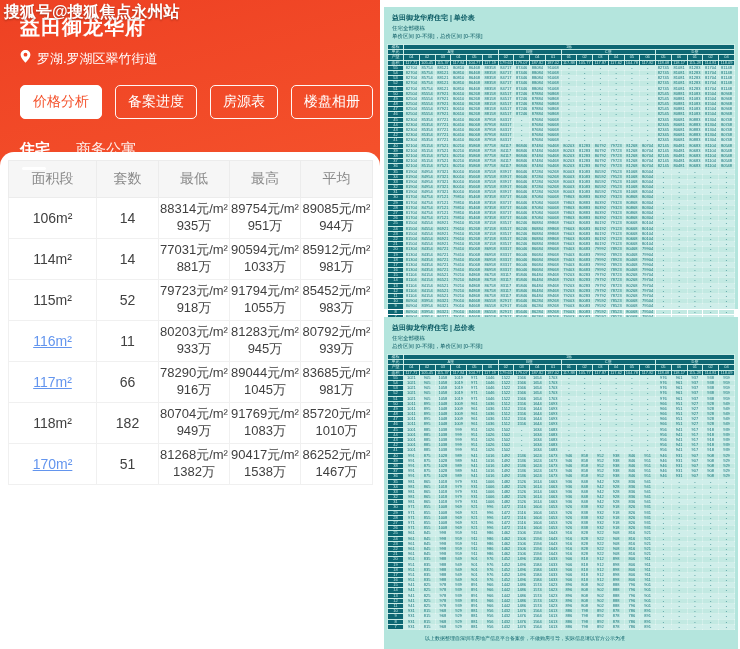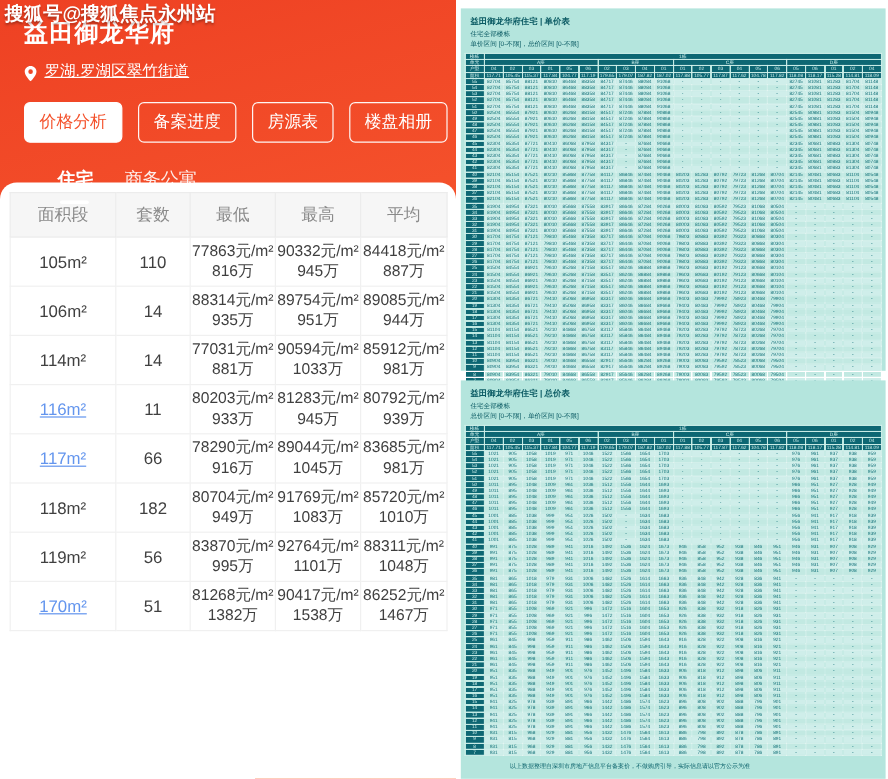--- a/index.html
+++ b/index.html
@@ -14,30 +14,30 @@
     background: linear-gradient(165deg, #ee4123 0%, #f85a30 55%, #fd7540 100%);
     overflow: hidden;
   }
   .watermark {
     position: absolute; top: 2px; left: 4px; z-index: 6;
     font-size: 16px; font-weight: bold; color: #ffffff;
     text-shadow: 0 1px 2px rgba(70,20,10,.45); white-space: nowrap;
   }
   .lp-head { padding: 14px 20px 0; position: relative; z-index: 2; }
   .lp-title { font-size: 20px; font-weight: bold; color: #fff; letter-spacing: 1px; }
-  .lp-loc { margin-top: 9px; display: flex; align-items: flex-end; gap: 6px; color: #fff; font-size: 13px; text-decoration: underline; }
+  .lp-loc { margin-top: 9px; display: flex; align-items: flex-start; gap: 6px; color: #fff; font-size: 13px; }
   .pin { display: inline-flex; }
   .lp-tabs { display: flex; gap: 13px; margin-top: 17px; }
   .lp-tab {
     padding: 7px 12px; font-size: 14px; color: #fff; background: transparent;
     border: 1px solid rgba(255,255,255,.95); border-radius: 5px; cursor: pointer;
     font-family: Liberation Sans, sans-serif; white-space: nowrap;
   }
   .lp-tab.active { background: #fff; color: #f4512b; border-color: #fff; }
-  .lp-subtabs { display: flex; gap: 26px; margin-top: 21px; margin-left: 28px; }
+  .lp-subtabs { display: flex; gap: 26px; margin-top: 21px; }
   .lp-subtab { position: relative; color: rgba(255,255,255,.9); font-size: 15px; padding-bottom: 11px; cursor: pointer; }
   .lp-subtab.active { color: #fff; font-weight: bold; }
   .lp-subtab.active::after {
     content: ""; position: absolute; left: 2px; bottom: 0;
     width: 24px; height: 3px; background: #fff; border-radius: 2px;
   }
   .lp-card {
     position: absolute; left: 0; right: 0; top: 152px; bottom: 0;
     background: #fff; border-radius: 14px 14px 0 0; padding: 8px;
   }
@@ -117,36 +117,20 @@
           <tr>
             <th>面积段</th>
             <th>套数</th>
             <th>最低</th>
             <th>最高</th>
             <th>平均</th>
           </tr>
         </thead>
       <tbody id="summary-body">
           <tr>
-            <td><span>105m²</span></td>
-            <td>110</td>
-            <td class="price-lines">
-              <div>77863元/m²</div>
-              <div>816万</div>
-            </td>
-            <td class="price-lines">
-              <div>90332元/m²</div>
-              <div>945万</div>
-            </td>
-            <td class="price-lines">
-              <div>84418元/m²</div>
-              <div>887万</div>
-            </td>
-          </tr>
-          <tr>
             <td><span>106m²</span></td>
             <td>14</td>
             <td class="price-lines">
               <div>88314元/m²</div>
               <div>935万</div>
             </td>
             <td class="price-lines">
               <div>89754元/m²</div>
               <div>951万</div>
             </td>
@@ -165,20 +149,36 @@
             <td class="price-lines">
               <div>90594元/m²</div>
               <div>1033万</div>
             </td>
             <td class="price-lines">
               <div>85912元/m²</div>
               <div>981万</div>
             </td>
           </tr>
           <tr>
+            <td><span>115m²</span></td>
+            <td>52</td>
+            <td class="price-lines">
+              <div>79723元/m²</div>
+              <div>918万</div>
+            </td>
+            <td class="price-lines">
+              <div>91794元/m²</div>
+              <div>1055万</div>
+            </td>
+            <td class="price-lines">
+              <div>85452元/m²</div>
+              <div>983万</div>
+            </td>
+          </tr>
+          <tr>
             <td><span class="area-link">116m²</span></td>
             <td>11</td>
             <td class="price-lines">
               <div>80203元/m²</div>
               <div>933万</div>
             </td>
             <td class="price-lines">
               <div>81283元/m²</div>
               <div>945万</div>
             </td>
@@ -210,36 +210,20 @@
               <div>80704元/m²</div>
               <div>949万</div>
             </td>
             <td class="price-lines">
               <div>91769元/m²</div>
               <div>1083万</div>
             </td>
             <td class="price-lines">
               <div>85720元/m²</div>
               <div>1010万</div>
-            </td>
-          </tr>
-          <tr>
-            <td><span>119m²</span></td>
-            <td>56</td>
-            <td class="price-lines">
-              <div>83870元/m²</div>
-              <div>995万</div>
-            </td>
-            <td class="price-lines">
-              <div>92764元/m²</div>
-              <div>1101万</div>
-            </td>
-            <td class="price-lines">
-              <div>88311元/m²</div>
-              <div>1048万</div>
             </td>
           </tr>
           <tr>
             <td><span class="area-link">170m²</span></td>
             <td>51</td>
             <td class="price-lines">
               <div>81268元/m²</div>
               <div>1382万</div>
             </td>
             <td class="price-lines">

